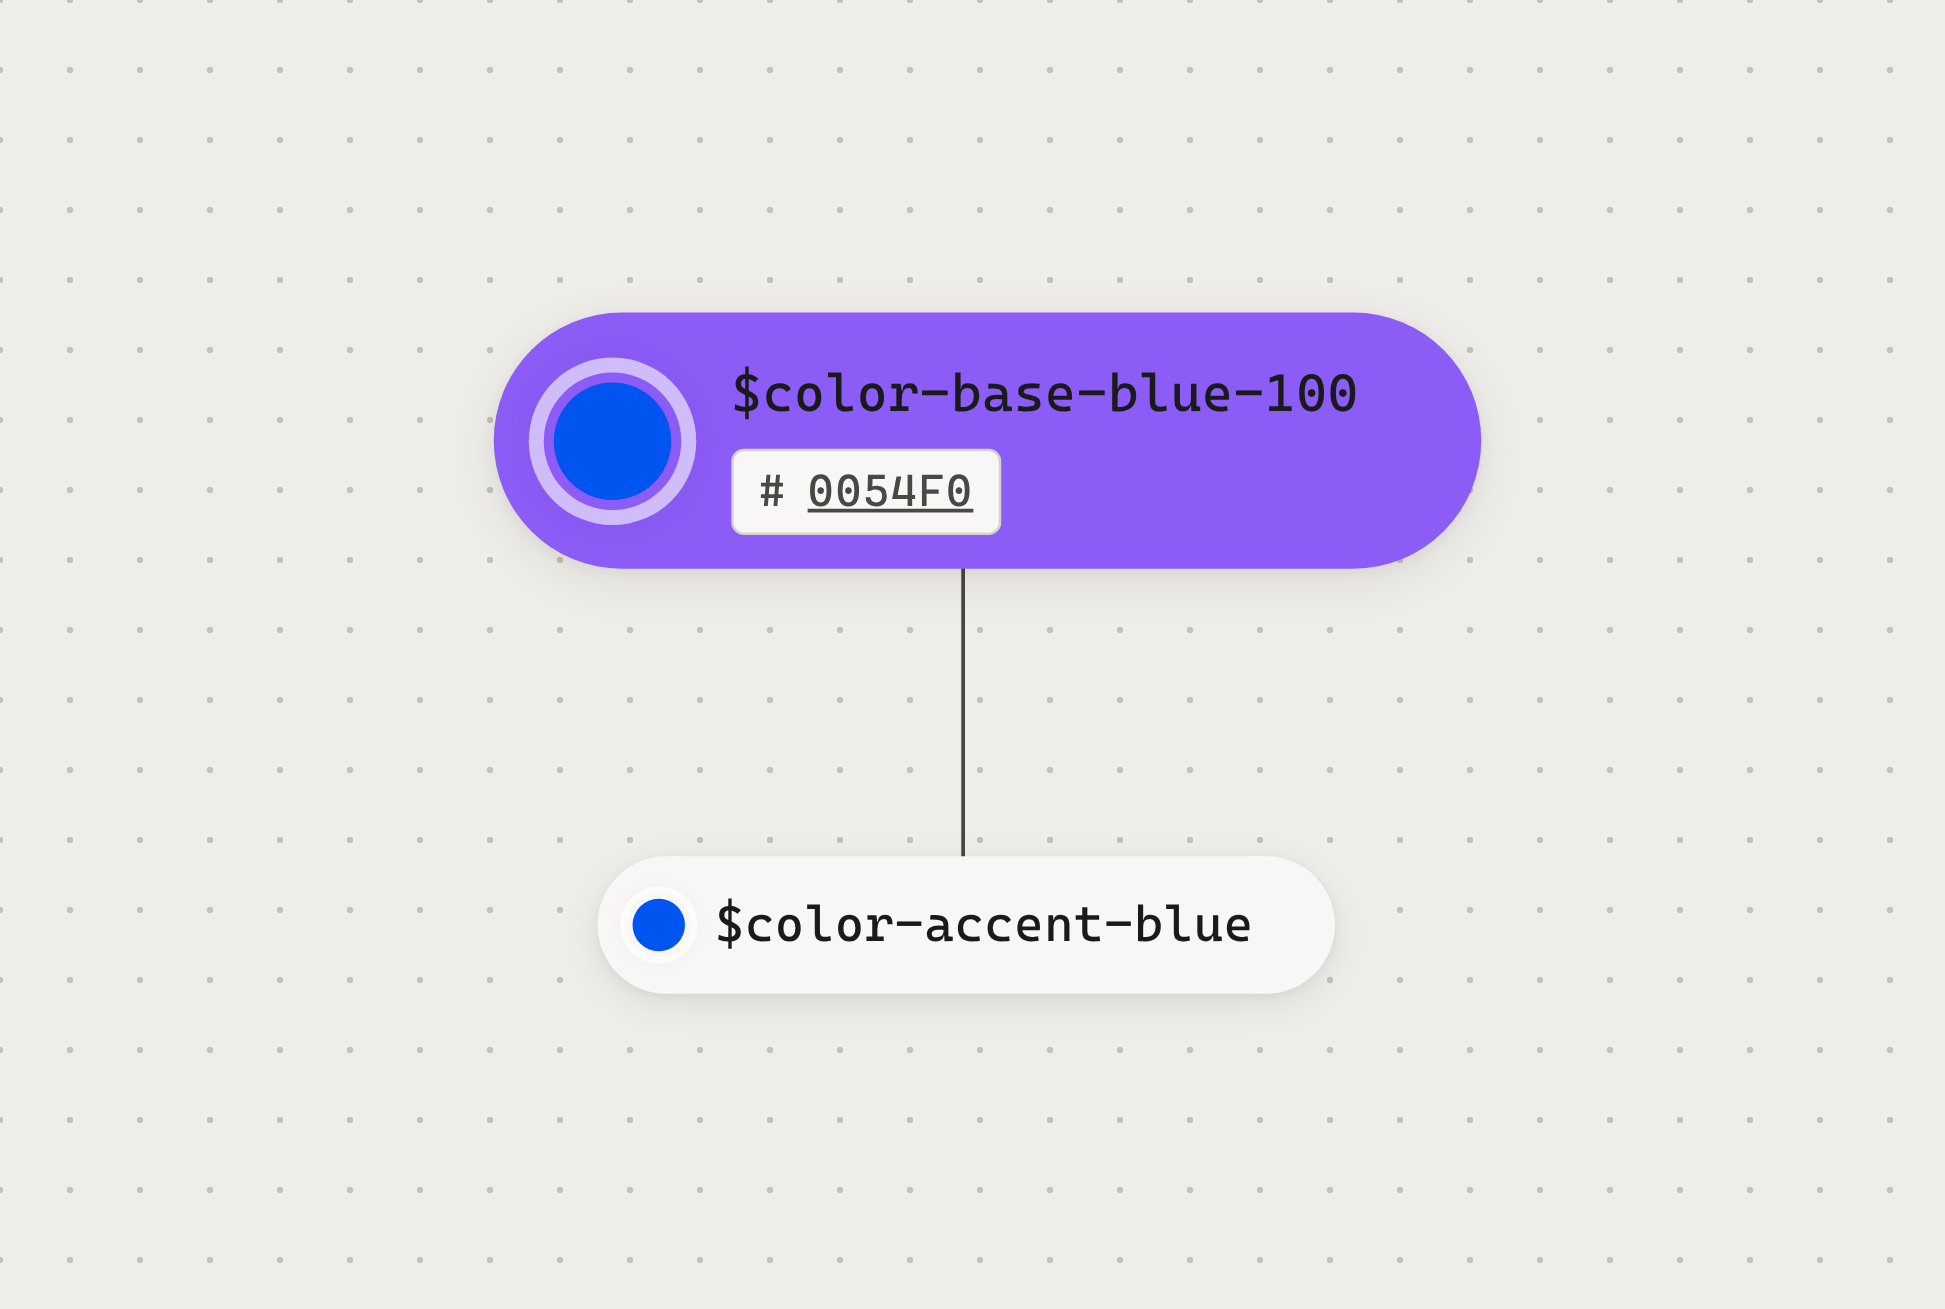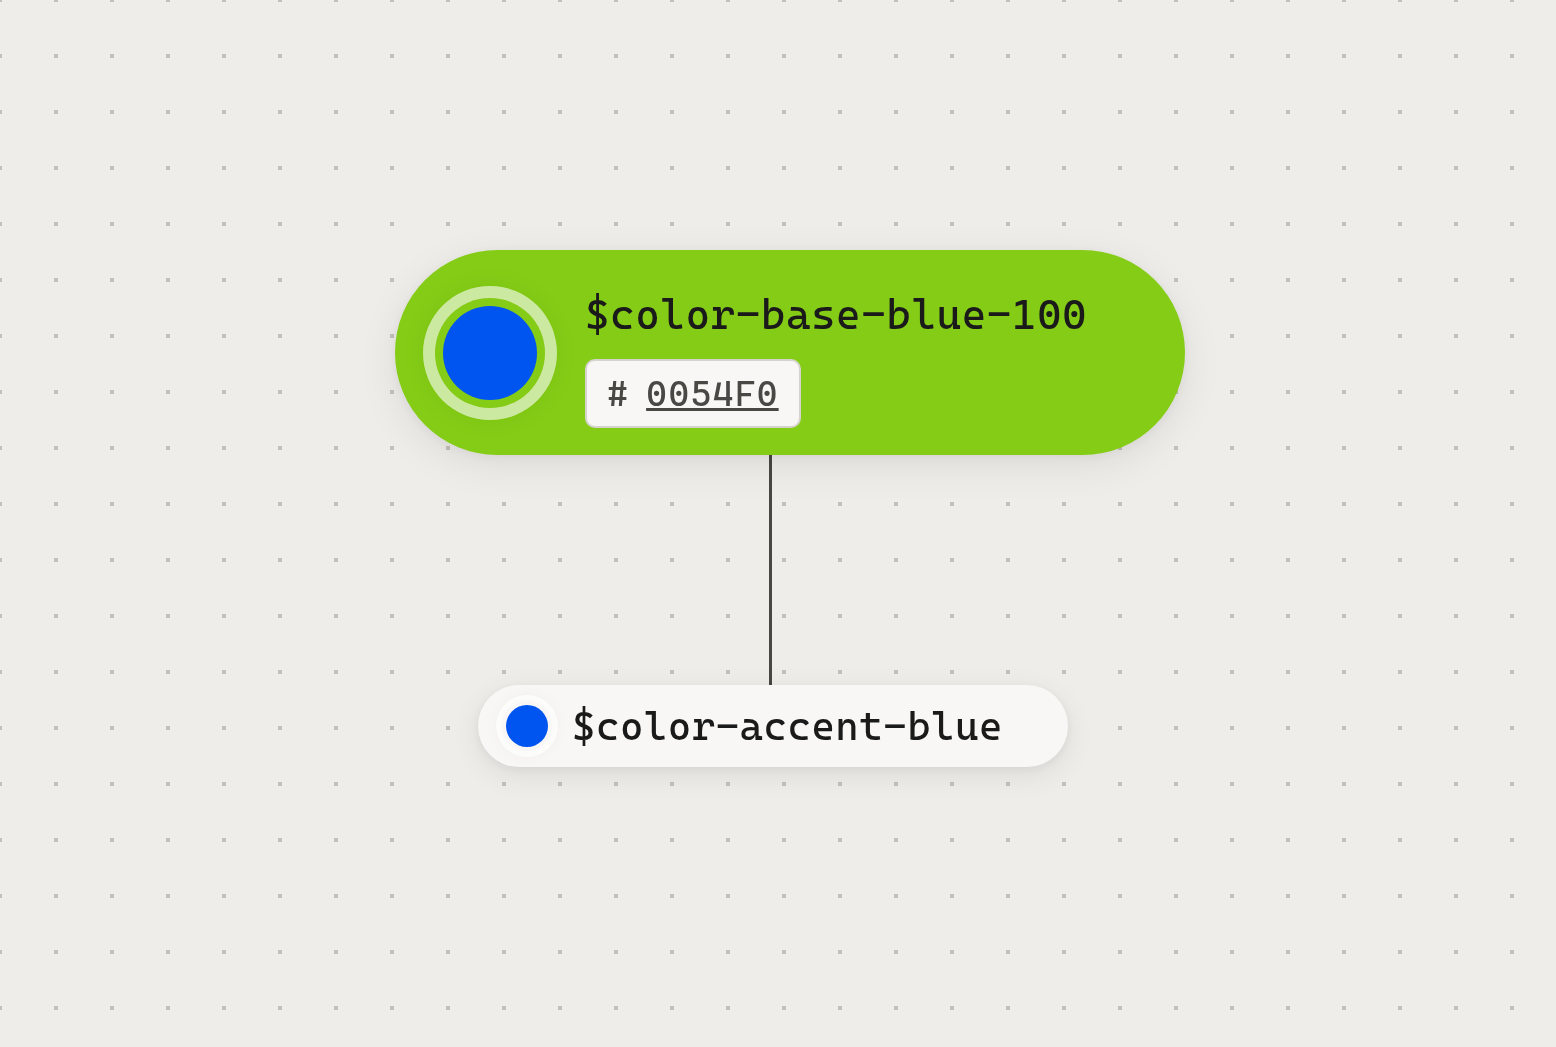--- a/index.html
+++ b/index.html
@@ -34,21 +34,21 @@
       height: 246px;
       background-color: #494744;
     }
 
     .node-large {
       position: absolute;
       left: 395px;
       top: 250px;
       width: 790px;
       height: 205px;
-      background-color: #84cc16;
+      background-color: #8b5cf6;
       border-radius: 110px;
       box-shadow: 0 10px 40px rgba(0,0,0,0.08), 0 2px 10px rgba(0,0,0,0.05);
       display: flex;
       align-items: flex-start;
       padding: 28px 50px 28px 40px;
     }
 
     .swatch-large-wrapper {
       width: 110px;
       height: 110px;
@@ -104,21 +104,21 @@
       color: #4a4845;
       letter-spacing: 1px;
       text-decoration: underline;
     }
 
     .node-small {
       position: absolute;
       left: 478px;
       top: 685px;
       width: 590px;
-      height: 82px;
+      height: 110px;
       background-color: #f8f7f5;
       border-radius: 60px;
       box-shadow: 0 8px 30px rgba(0,0,0,0.08), 0 2px 8px rgba(0,0,0,0.05);
       display: flex;
       align-items: center;
       padding: 0 30px 0 24px;
     }
 
     .swatch-small-wrapper {
       width: 50px;

